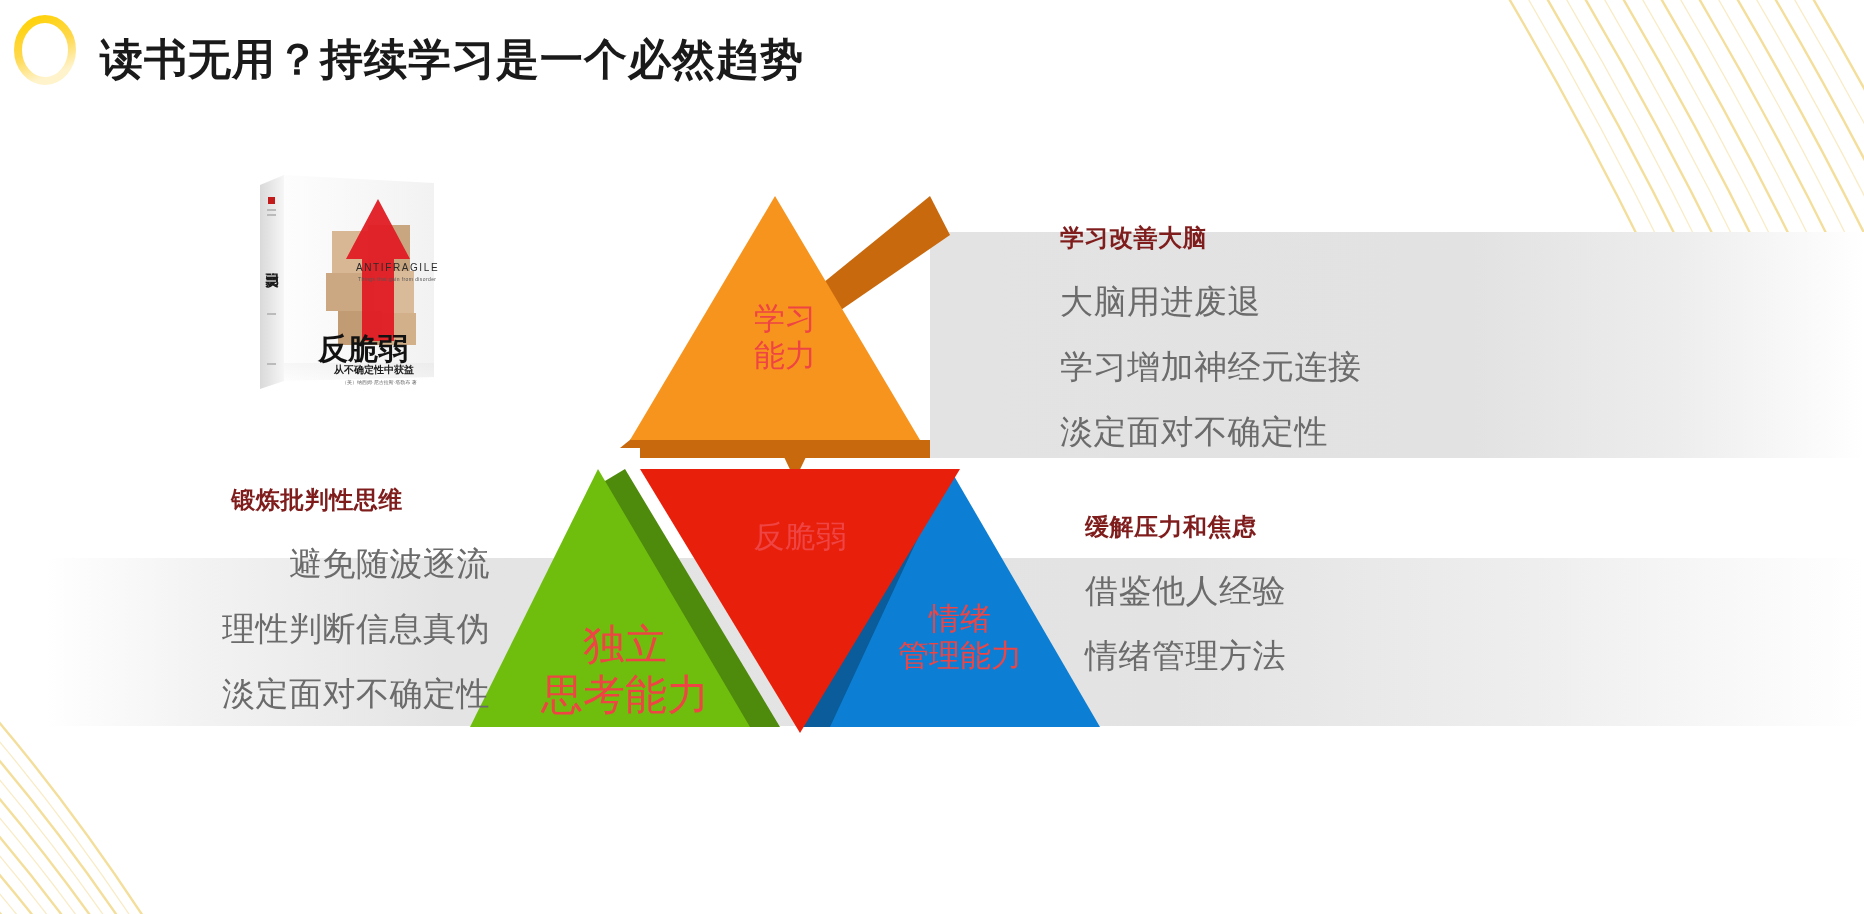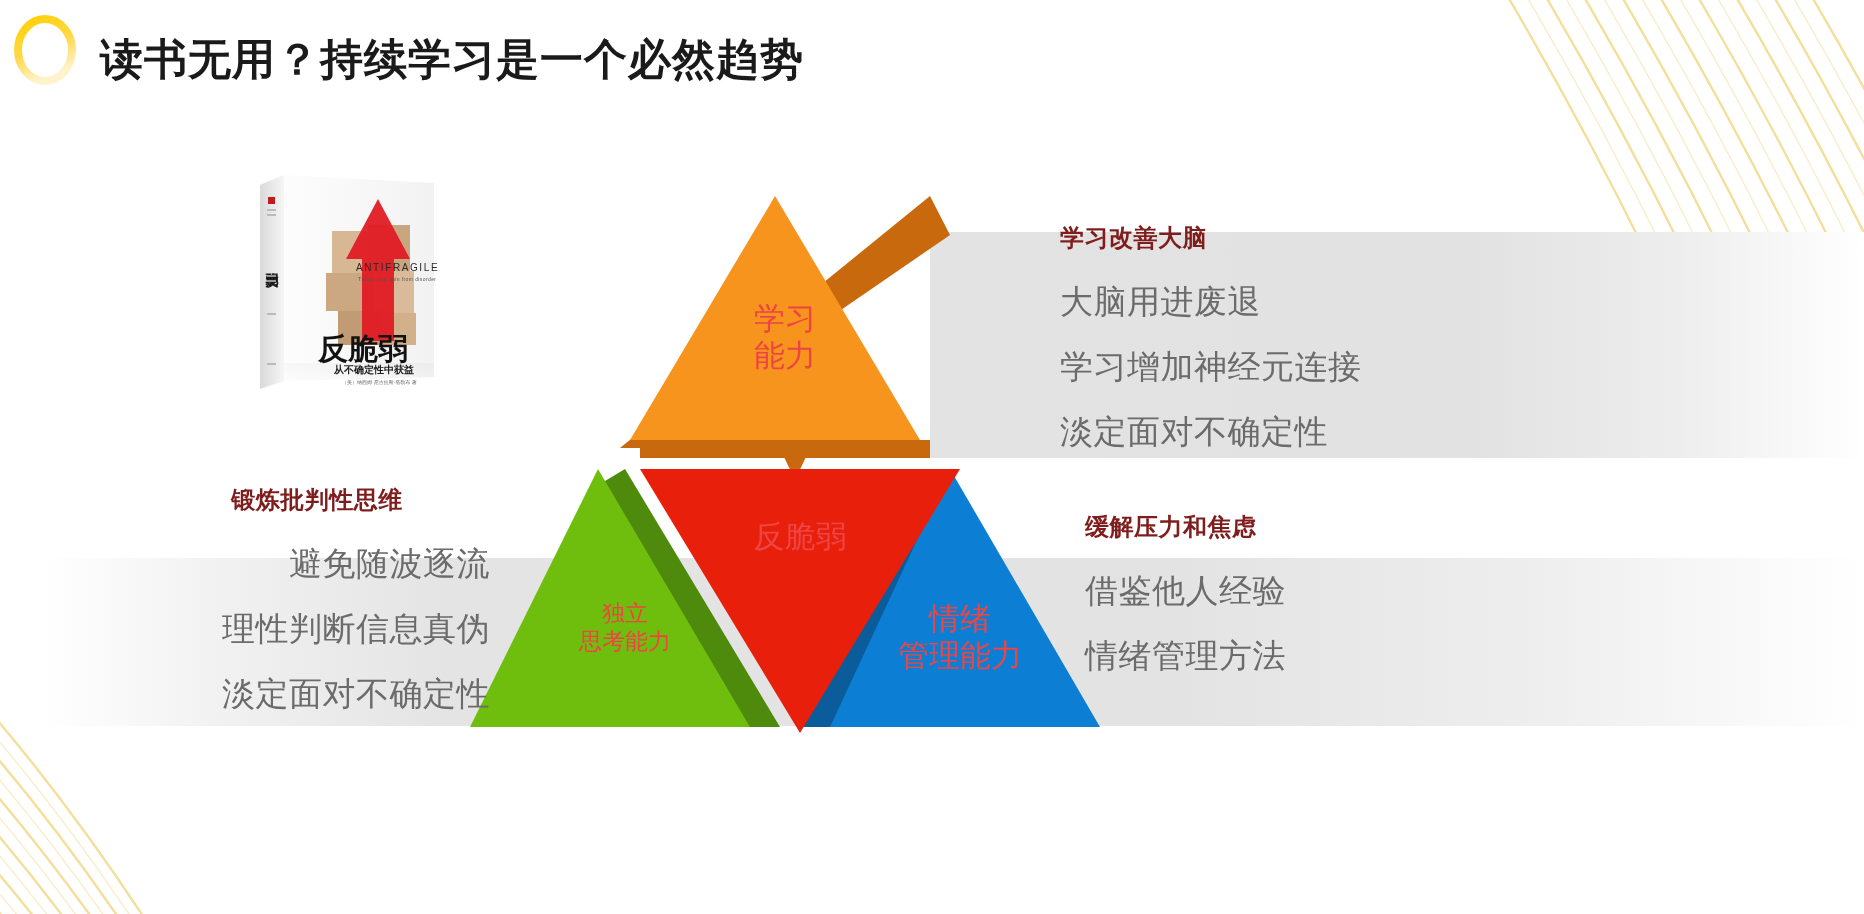--- a/index.html
+++ b/index.html
@@ -39,21 +39,21 @@
   .tri svg{ display:block; overflow:visible; }
   .tri-label{
     position:absolute; color:#ef4444; text-align:center; line-height:1.2;
     font-weight:normal; white-space:pre-line; pointer-events:none;
   }
   #tri-orange{ left:620px; top:190px; width:330px; height:320px; }
   #lbl-orange{ left:690px; top:300px; width:190px; font-size:31px; }
   #tri-red{ left:640px; top:465px; width:320px; height:270px; }
   #lbl-red{ left:700px; top:518px; width:200px; font-size:31px; }
   #tri-green{ left:470px; top:465px; width:310px; height:265px; }
-  #lbl-green{ left:520px; top:600px; width:210px; font-size:23px; }
+  #lbl-green{ left:520px; top:620px; width:210px; font-size:42px; }
   #tri-blue{ left:800px; top:465px; width:310px; height:265px; }
   #lbl-blue{ left:855px; top:600px; width:210px; font-size:31px; }
 
   
   .panel{ position:absolute; }
   .panel h3{ font-size:24px; font-weight:bold; color:#7f1d1d; margin-bottom:26px; letter-spacing:0.5px; }
   .panel .line{ font-size:33px; color:#6b6b6b; margin-bottom:20px; letter-spacing:0.5px; }
   #panel-top-right{ left:1060px; top:222px; width:430px; text-align:left; }
   #panel-bottom-left{ left:150px; top:484px; width:340px; text-align:right; }
   #panel-bottom-right{ left:1085px; top:495px; width:430px; text-align:left;margin-top:16px; }

